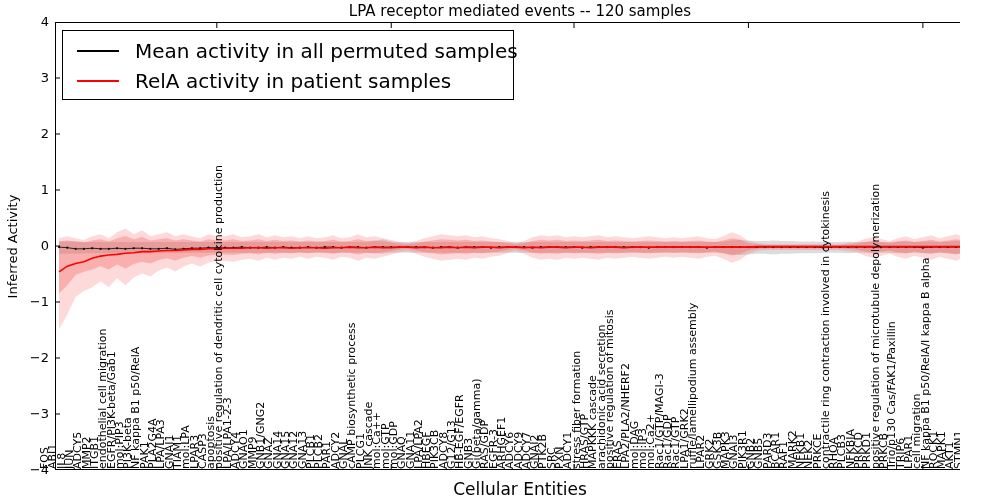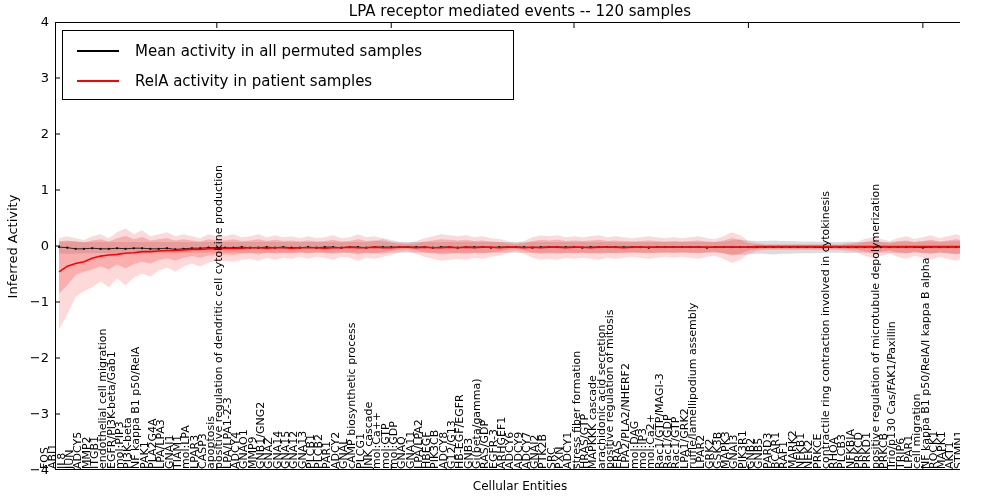--- a/index.html
+++ b/index.html
@@ -11,38 +11,38 @@
   #title{
     position:absolute;left:55px;top:2px;width:930px;text-align:center;
     font-size:15px;color:#000;
   }
   #ylabel{
     position:absolute;left:-58px;top:239px;width:140px;text-align:center;
     font-size:13px;transform:rotate(-90deg);
   }
   #xlabel{
     position:absolute;left:55px;top:479px;width:930px;text-align:center;
-    font-size:12px;
+    font-size:17px;
   }
   #plot-svg{position:absolute;left:55px;top:22px;}
   .ytick-label{
     position:absolute;width:40px;text-align:right;font-size:13px;line-height:13px;
   }
   #xcat-labels span{
     position:absolute;bottom:31px;transform-origin:bottom left;
     transform:rotate(-90deg);white-space:nowrap;font-size:11px;line-height:12px;
     color:#000;
   }
   #legend{
     position:absolute;left:62px;top:30px;width:452px;height:70px;
     background:#ffffff;border:1px solid #000;box-sizing:border-box;z-index:5;
   }
   .legend-row{position:absolute;left:0;height:24px;display:flex;align-items:center;}
   .legend-row .sample{display:inline-block;width:42px;height:0;border-top-style:solid;border-top-width:2px;margin-left:14px;}
-  .legend-row .ltext{margin-left:16px;font-size:15px;white-space:nowrap;}
+  .legend-row .ltext{margin-left:16px;font-size:20px;white-space:nowrap;}
 </style>
 </head>
 <body>
 
 <div id="figure">
   <div id="title">LPA receptor mediated events -- 120 samples</div>
 
   <div id="ylabel">Inferred Activity</div>
   <div id="xlabel">Cellular Entities</div>
 

